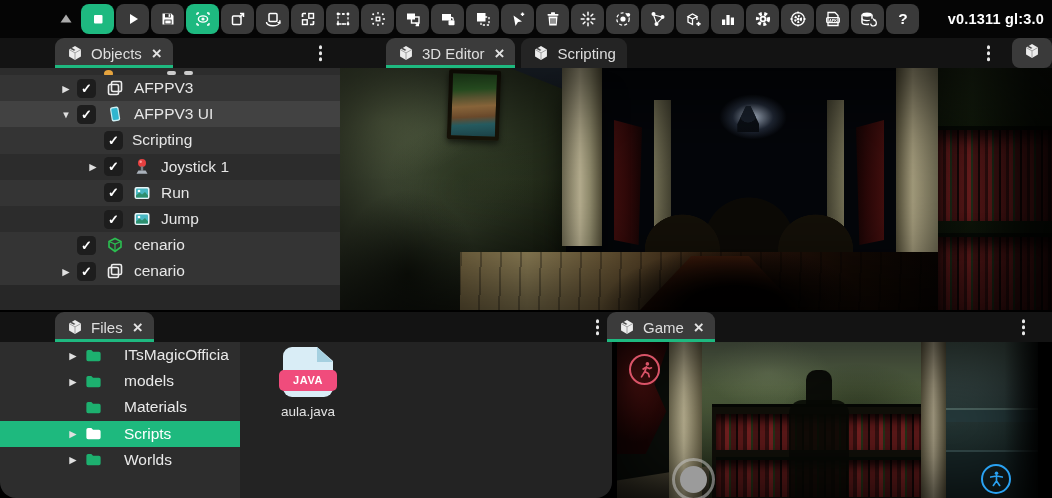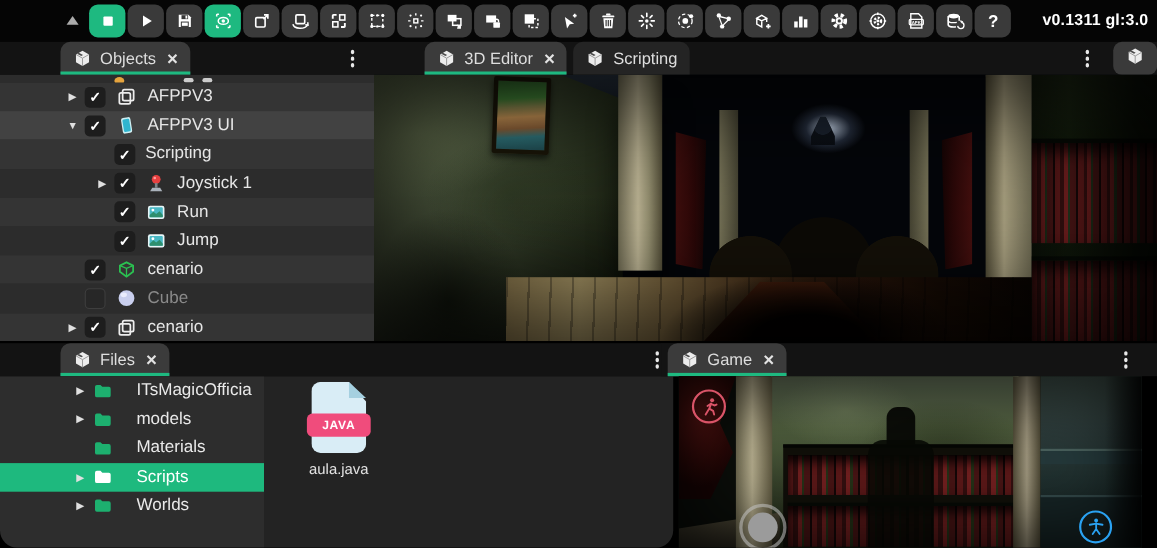--- a/index.html
+++ b/index.html
@@ -65,21 +65,21 @@
   .frow{height:26.2px;display:flex;align-items:center;font-size:15.5px;font-weight:500;
         padding-left:62px;color:#e9e9e9;}
   .frow.sel{background:#1eb97e;color:#fff;}
   .ficon{width:19px;height:19px;margin-right:9px;color:#1db06f;display:flex;flex:0 0 auto;}
   .frow.sel .ficon{color:#fff;}
   .flabel{white-space:nowrap;overflow:hidden;margin-left:12px;}
   .file-grid{position:absolute;left:240px;top:342px;width:372px;height:156px;background:#232323;
              border-bottom-right-radius:16px;overflow:hidden;}
   .fitem{position:absolute;left:22px;top:5px;width:92px;display:flex;flex-direction:column;
          align-items:center;}
-  .jfile{position:relative;width:50px;height:65px;}
+  .jfile{position:relative;width:50px;height:50px;}
   .jdoc{position:absolute;inset:0;background:#d9edf6;border-radius:9px;
         clip-path:polygon(0 0,68% 0,100% 28%,100% 100%,0 100%);}
   .jfold{position:absolute;top:0;right:0;width:16px;height:15px;background:#a5d0e0;
          clip-path:polygon(0 0,100% 100%,0 100%);}
   .jbadge{position:absolute;left:-4px;right:-4px;top:45%;height:21px;background:#f04c7c;
           border-radius:5px;color:#fff;font-size:11px;font-weight:bold;letter-spacing:.6px;
           display:flex;align-items:center;justify-content:center;}
   .fname{margin-top:7px;font-size:13.5px;color:#e2e2e2;}
 
   
@@ -580,31 +580,20 @@
         <span class="arrow"></span>
         <span class="cbx ">✓</span>
         <span class="oicon">
           <svg width="20" height="20" viewBox="0 0 20 20">
             <path d="M4 6.5 L10 3.5 L16 6.5 L16 12 L10 16.5 L4 12 Z" fill="none" stroke="#2bc051" stroke-width="1.6"></path>
             <path d="M4 6.5 L10 9 L16 6.5 M10 9 V16.5" stroke="#2bc051" stroke-width="1.2" fill="none"></path>
           </svg>
         </span>
         <span>cenario</span>
       </div>
-      <div class="trow even dim" style="padding-left:55px">
-        <span class="arrow"></span>
-        <span class="cbx un"></span>
-        <span class="oicon">
-          <svg width="20" height="20" viewBox="0 0 20 20">
-            <circle cx="10" cy="10" r="7.2" fill="#c9cfee"></circle>
-            <ellipse cx="7.5" cy="7" rx="2.9" ry="2.2" fill="#eef1ff" opacity="0.85"></ellipse>
-          </svg>
-        </span>
-        <span>Cube</span>
-      </div>
       <div class="trow odd " style="padding-left:55px">
         <span class="arrow">▶</span>
         <span class="cbx ">✓</span>
         <span class="oicon">
           <svg width="20" height="20" viewBox="0 0 20 20">
             <rect x="6.5" y="3.5" width="10" height="10" rx="1.5" fill="none" stroke="#ededed" stroke-width="1.6"></rect>
             <rect x="3.5" y="6.5" width="10" height="10" rx="1.5" fill="none" stroke="#ededed" stroke-width="1.6"></rect>
           </svg>
         </span>
         <span>cenario</span>

